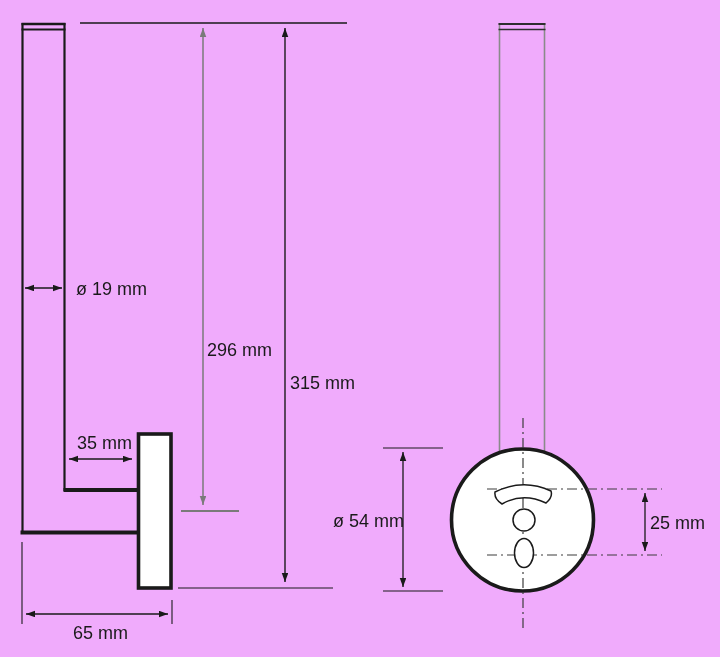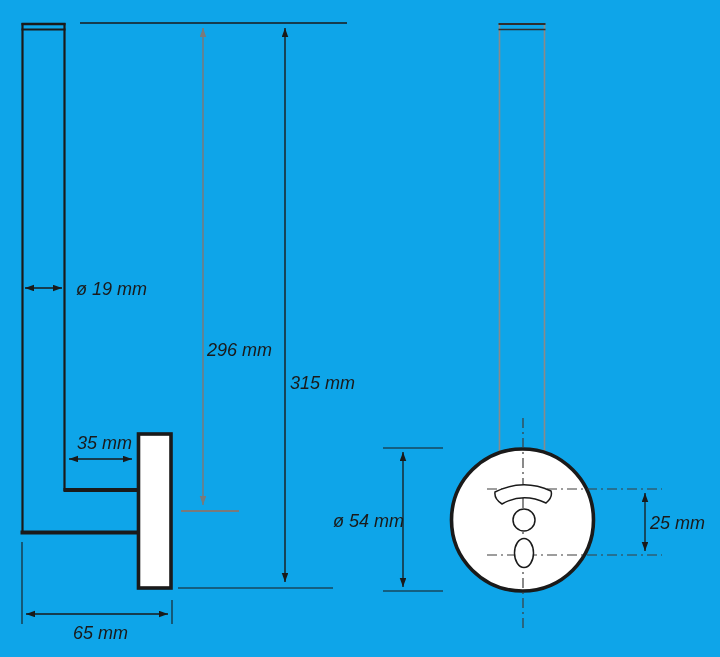--- a/index.html
+++ b/index.html
@@ -4,24 +4,23 @@
 <style>
   html, body {
     margin: 0;
     padding: 0;
     background: #ffffff;
   }
   #canvas {
     position: relative;
     width: 720px;
     height: 657px;
-    background: #0ea5e9;
+    background: #f0abfc;
     overflow: hidden;
     font-family: "Liberation Sans", sans-serif;
-    font-style: italic;
   }
   svg text {
     font-family: "Liberation Sans", sans-serif;
     font-size: 18px;
     fill: #1a1a1a;
   }
 </style>
 </head>
 <body>
 

